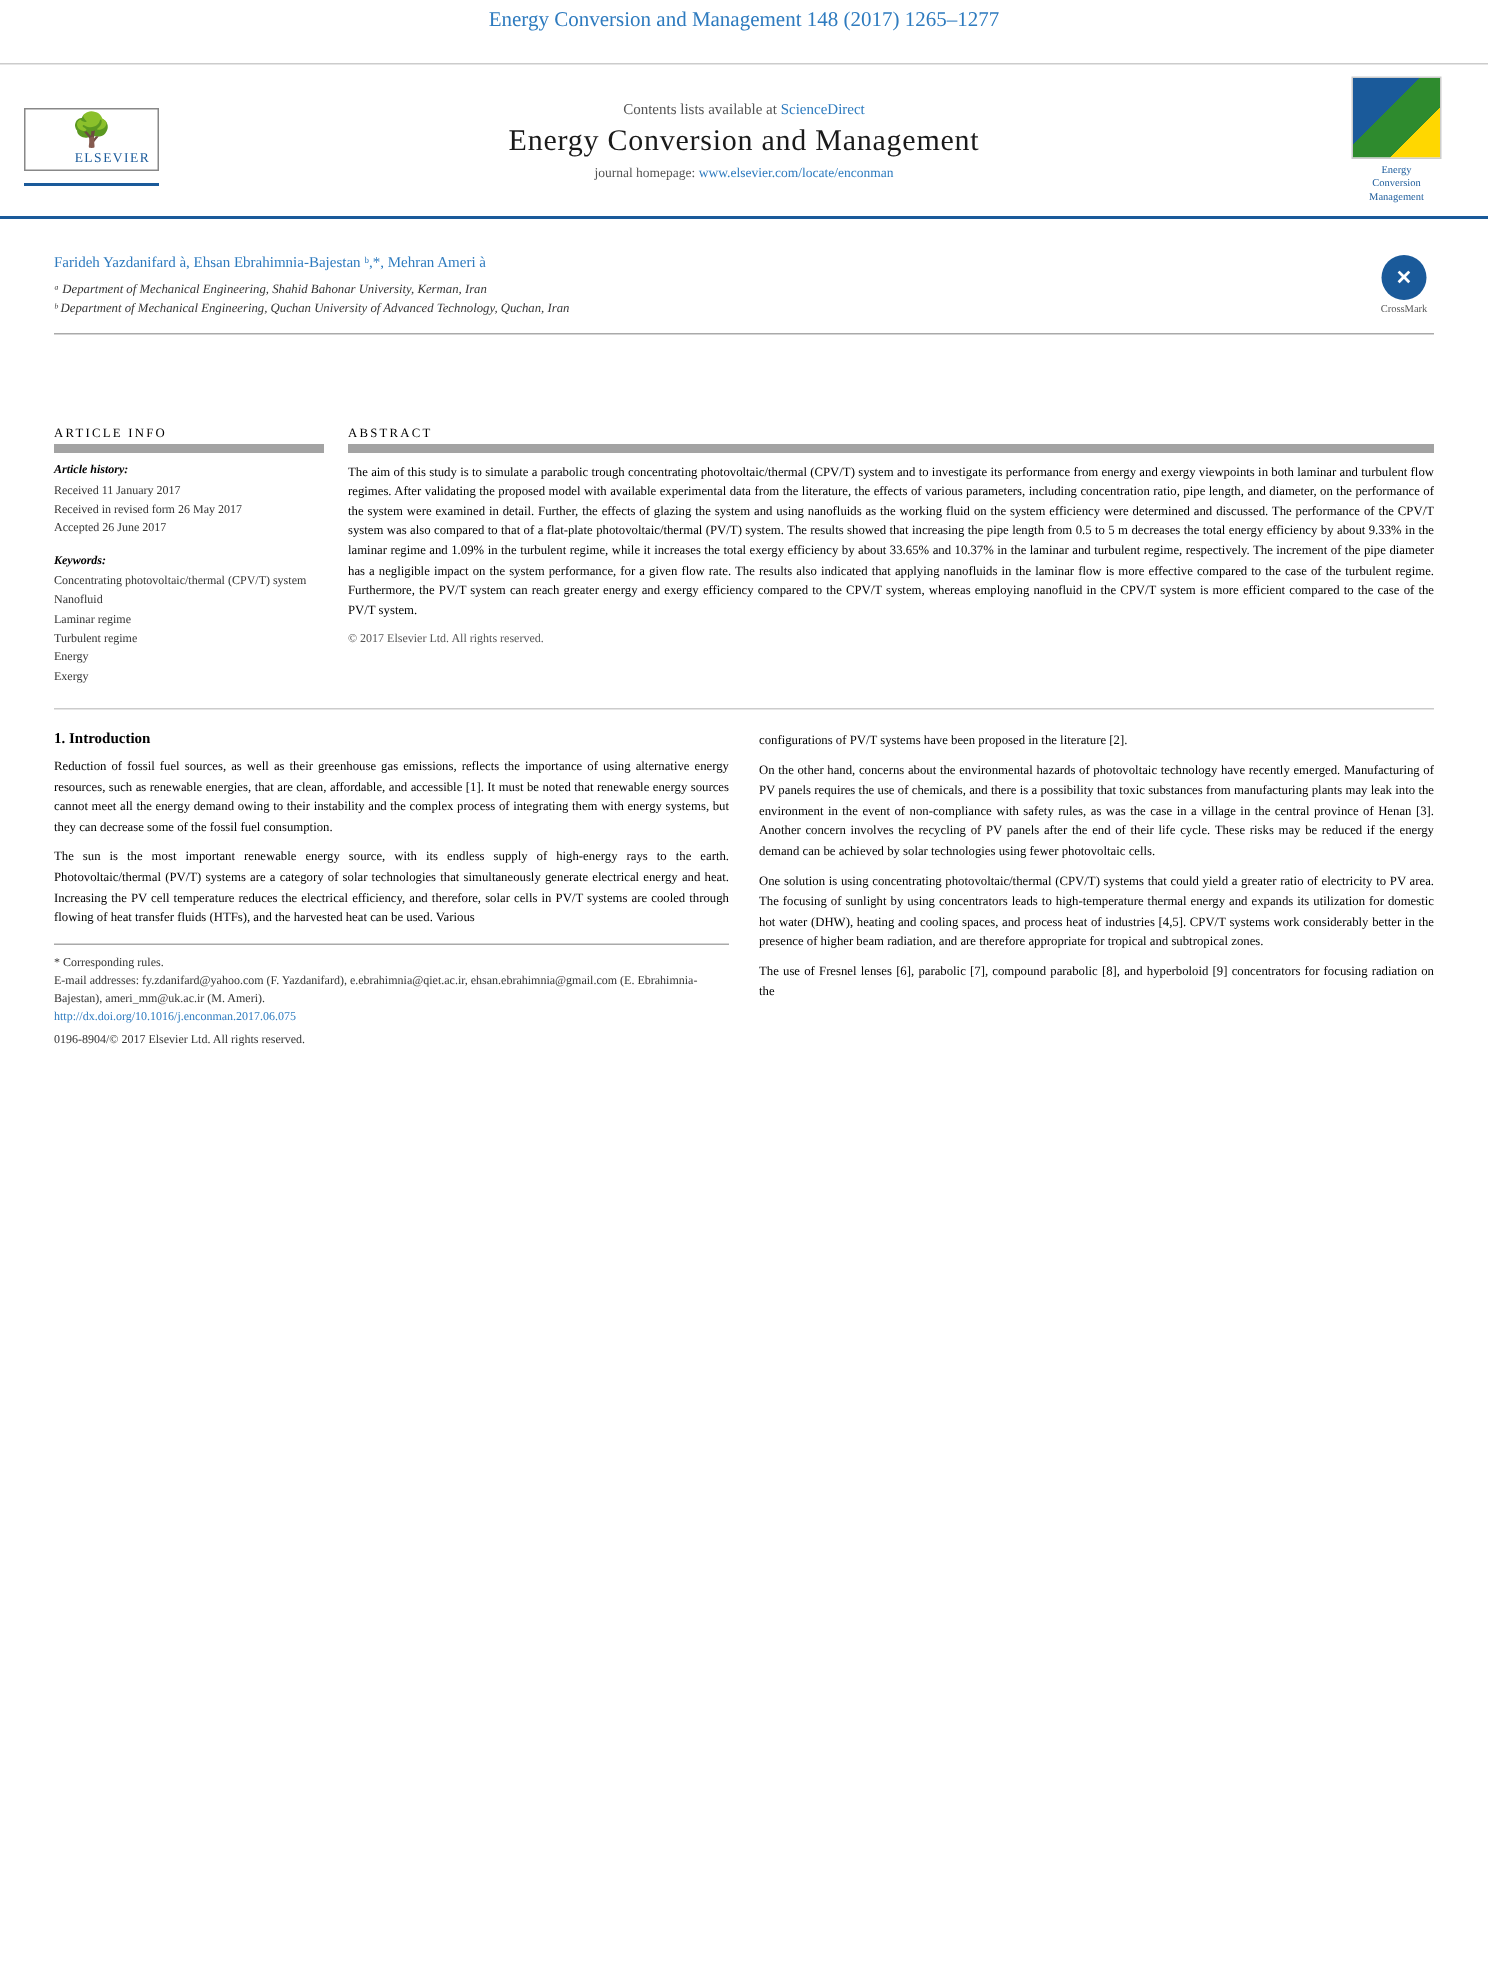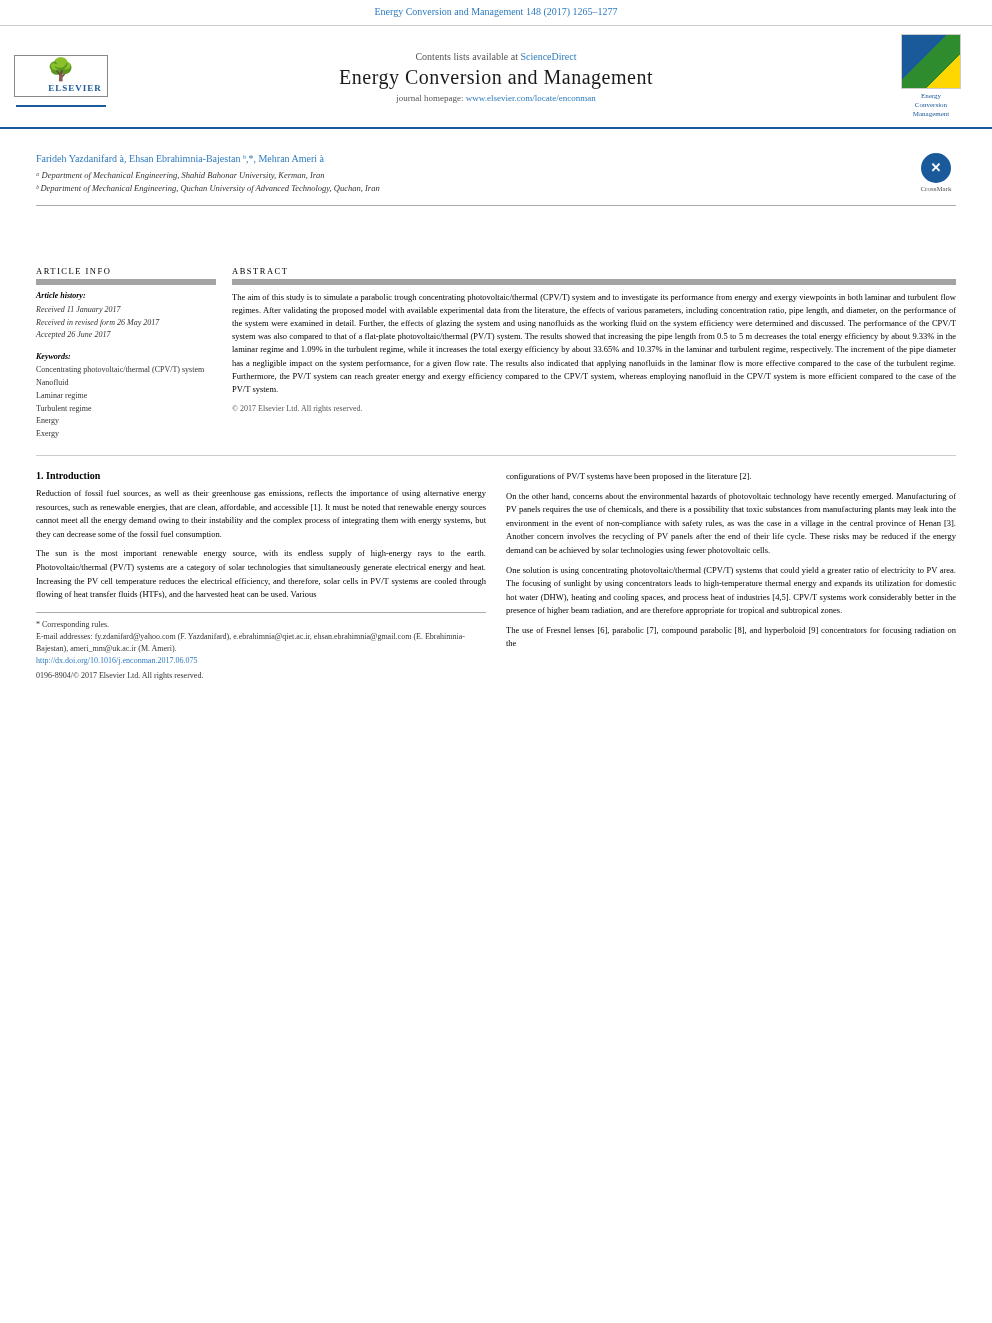--- a/index.html
+++ b/index.html
@@ -6,22 +6,22 @@
     body {
       background: #fff;
       font-family: 'Times New Roman', Times, serif;
       font-size: 9.5px;
       color: #000;
       width: 992px;
     }
 
     .top-bar {
       text-align: center;
-      padding: 6px 0 8px;
-      font-size: 10px;
+      padding: 6px 0 20px;
+      font-size: 14px;
       color: #2e7bbf;
       border-bottom: 1px solid #ccc;
     }
 
     .journal-header {
       display: flex;
       align-items: center;
       justify-content: space-between;
       padding: 8px 16px;
       border-bottom: 2px solid #1a5a9a;
@@ -40,21 +40,21 @@
       align-items: center;
     }
     .elsevier-icon {
       font-size: 22px;
       color: #1a5a9a;
       line-height: 1;
     }
     .elsevier-text {
       font-size: 9px;
       color: #1a5a9a;
-      font-weight: bold;
+      font-weight: normal;
       letter-spacing: 1px;
       margin-top: 2px;
       margin-left: 28px;
     }
     .journal-center {
       flex: 1;
       text-align: center;
       padding: 0 10px;
     }
     .science-direct-link {
@@ -190,21 +190,20 @@
       font-size: 8px;
       font-style: italic;
       font-weight: bold;
       color: #000;
       margin-bottom: 4px;
     }
     .article-info-item {
       font-size: 8px;
       color: #333;
       line-height: 1.6;
-      font-style: italic;
     }
 
     .keywords-label {
       font-size: 8px;
       font-style: italic;
       font-weight: bold;
       color: #000;
       margin-top: 10px;
       margin-bottom: 3px;
     }

